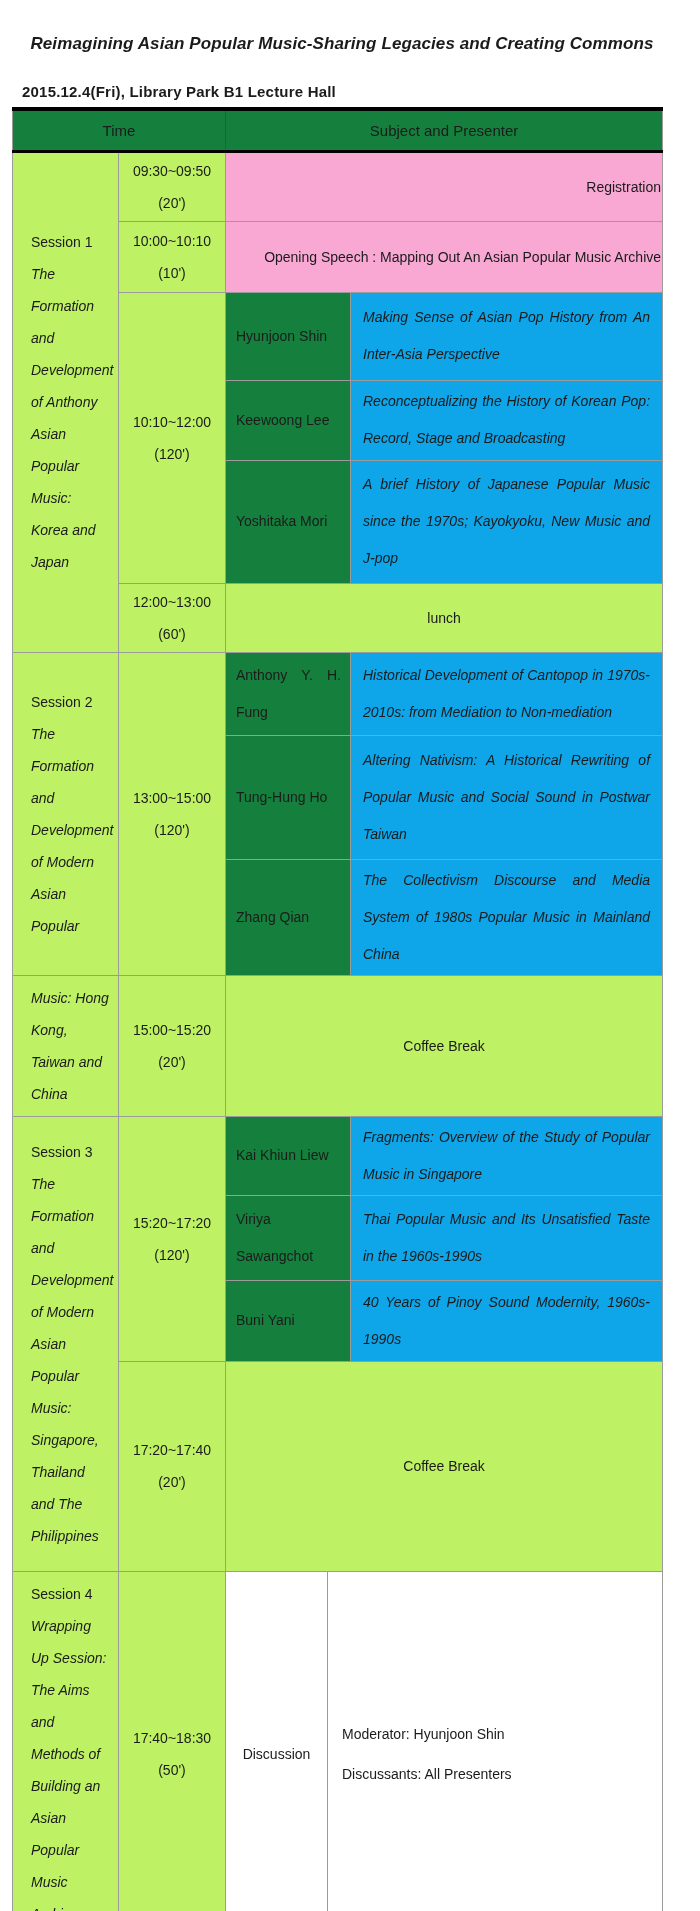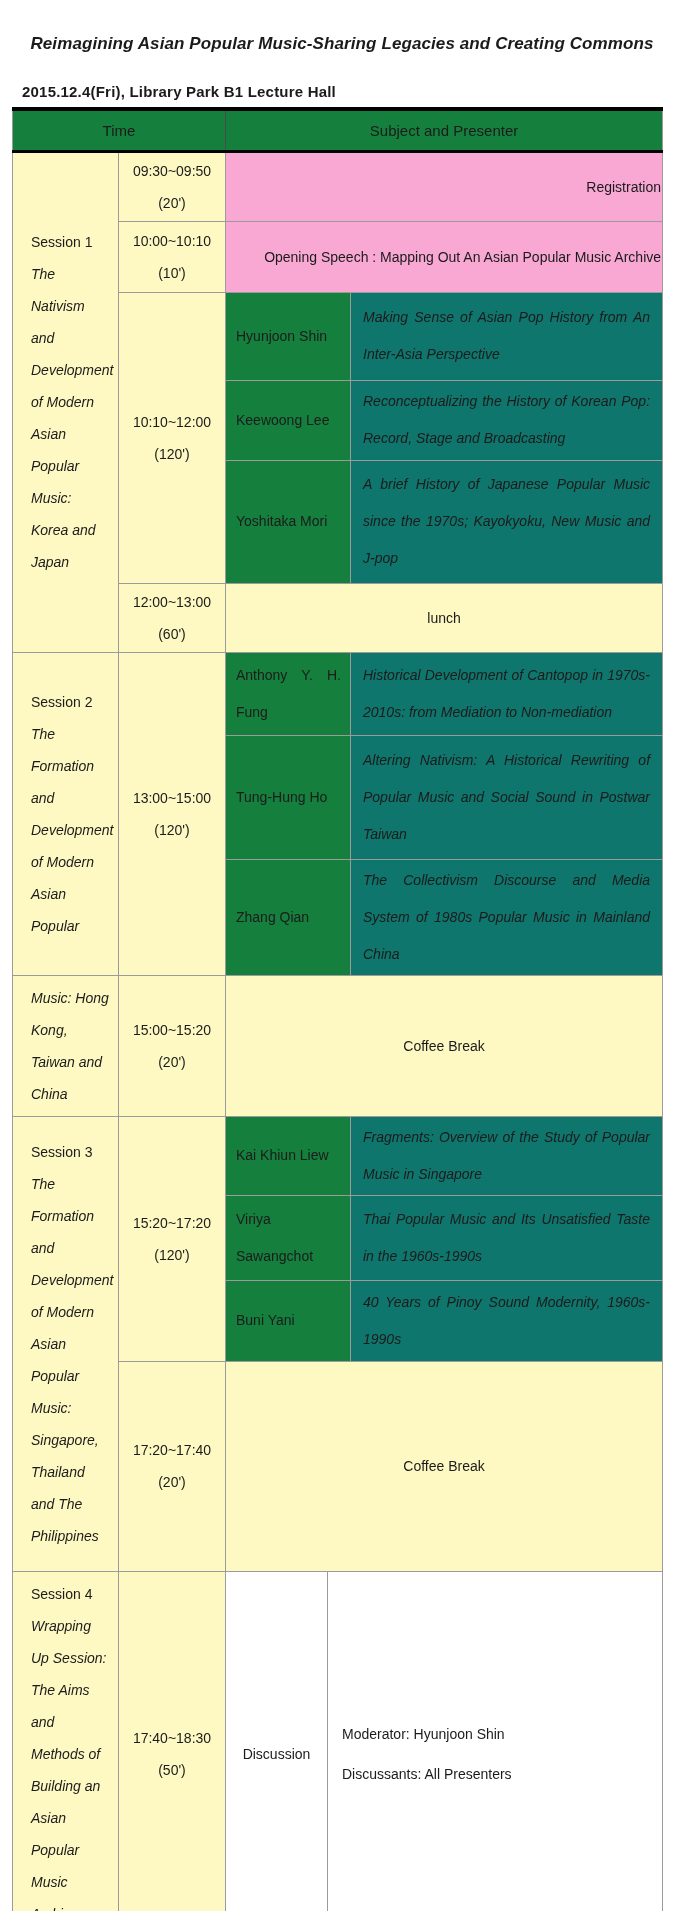--- a/index.html
+++ b/index.html
@@ -33,28 +33,28 @@
     text-align: center;
     vertical-align: middle;
   }
   table.schedule th:first-child { border-left: 1px solid #9b9b9b; }
   table.schedule td {
     border: 1px solid #9b9b9b;
     vertical-align: middle;
     font-size: 14px;
     overflow: hidden;
   }
-  .shade { background: #fef9c3; }
+  .shade { background: #bef264; }
   .c-session { line-height: 32px; padding: 6px 8px 6px 18px; }
   .session-desc { font-style: italic; }
   .c-time { line-height: 32px; text-align: center; padding: 2px 2px; }
   .c-event { background: #f9a8d4; padding-left: 12px; text-align: right; }
   .c-break { text-align: center; }
   .c-name { background: #15803d; line-height: 37px; padding: 2px 9px 2px 10px; text-align: justify; }
-  .c-title { background: #0f766e; font-style: italic; line-height: 37px; padding: 2px 12px; text-align: justify; }
+  .c-title { background: #0ea5e9; font-style: italic; line-height: 37px; padding: 2px 12px; text-align: justify; }
   .c-disc { background: #ffffff; text-align: center; }
   .c-mod { background: #ffffff; line-height: 40px; padding-left: 14px; text-align: left; }
 </style>
 </head>
 <body>
 
 <div class="doc">
   <div class="title2">Reimagining Asian Popular Music-Sharing Legacies and Creating Commons</div>
   <div class="title3">2015.12.4(Fri), Library Park B1 Lecture Hall</div>
 
@@ -69,21 +69,21 @@
 
     <tbody>
         <tr style="height:42px">
       <th colspan="2">Time</th>
       <th colspan="3">Subject and Presenter</th>
     </tr>
 
     <tr style="height:66px">
       <td class="c-session shade" rowspan="6">
         <div>Session 1</div>
-        <div class="session-desc">The Nativism and Development of Modern Asian Popular Music: Korea and Japan</div>
+        <div class="session-desc">The Formation and Development of Anthony Asian Popular Music: Korea and Japan</div>
       </td>
       <td class="c-time shade">
         <div>09:30~09:50</div>
         <div>(20')</div>
       </td>
       <td class="c-event" colspan="3">Registration</td>
     </tr>
     <tr style="height:71px">
       <td class="c-time shade">
         <div>10:00~10:10</div>

